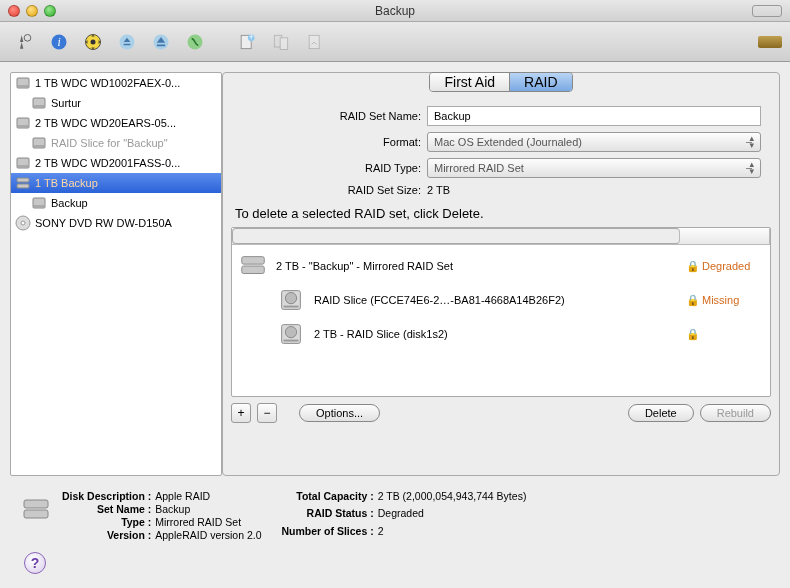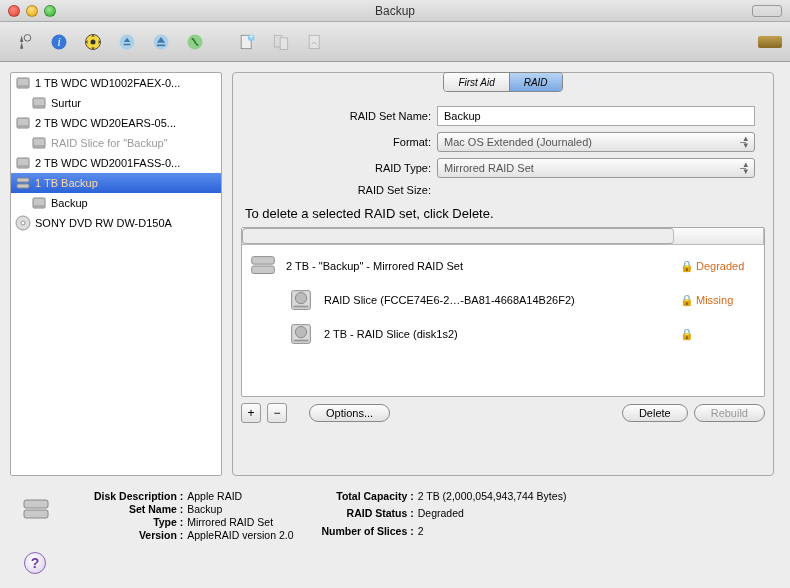--- a/index.html
+++ b/index.html
@@ -35,42 +35,42 @@
   }
   .tool {
     width:30px; height:28px; border-radius:4px;
     display:flex; align-items:center; justify-content:center;
     font-size:16px;
   }
   .tool svg{width:20px;height:20px;}
   .tool.sep{width:14px;}
   .toolbar-spacer{flex:1;}
   .meter{width:24px;height:12px;background:linear-gradient(#c0a050,#8a6a20);border-radius:2px;}
-  .content{display:flex; padding:10px 16px 6px 10px; gap:10px; height:420px;}
+  .content{display:flex; padding:10px 10px 6px 10px; height:420px;}
   .sidebar{
     width:212px; height:100%;
     border:1px solid #aaa; background:#fff; border-radius:2px;
     overflow:hidden; display:flex; flex-direction:column;
   }
   .s-item{
     display:flex; align-items:center; gap:4px;
     padding:2px 4px; height:20px; font-size:11px;
     white-space:nowrap; overflow:hidden; text-overflow:ellipsis;
   }
   .s-item.indent1{padding-left:20px;}
   .s-item.selected{background:linear-gradient(#5b8ded,#2a62d8);color:#fff;}
   .s-item.disabled{color:#999;}
   .s-item .ico{width:16px;height:16px;flex-shrink:0;}
   .main{
     flex:1; height:100%; border:1px solid #aaa; border-radius:4px;
     background:#ededed; display:flex; flex-direction:column; padding:0 8px 6px;
   }
   .tabbar{display:flex;justify-content:center;margin-top:-1px;margin-bottom:8px;}
   .seg{display:flex;border:1px solid #888;border-radius:4px;overflow:hidden;height:20px;}
-  .seg-btn{padding:0 14px;font-size:10px;background:linear-gradient(#fdfdfd,#e4e4e4);display:flex;align-items:center;border-right:1px solid #888;font-style:italic;}
+  .seg-btn{padding:0 14px;font-size:14px;background:linear-gradient(#fdfdfd,#e4e4e4);display:flex;align-items:center;border-right:1px solid #888;}
   .seg-btn:last-child{border-right:none;}
   .seg-btn.active{background:linear-gradient(#b8d4f4,#7aa9e3);}
   .form{display:grid;grid-template-columns:180px 1fr;gap:6px 6px;align-items:center;padding:6px 10px;}
   .form-label{text-align:right;font-size:11px;}
   .txt-input{height:20px;border:1px solid #aaa;background:#fff;padding:2px 6px;font-size:11px;width:100%;}
   .sel{height:20px;border:1px solid #999;border-radius:3px;background:linear-gradient(#fdfdfd,#e2e2e2);padding:2px 6px;font-size:11px;position:relative;color:#555;display:flex;align-items:center;}
   .sel:after{content:"";position:absolute;right:6px;top:3px;width:10px;height:12px;background:
     linear-gradient(#888,#888) center/6px 1px no-repeat;}
   .sel .arrows{position:absolute;right:6px;font-size:9px;color:#666;line-height:7px;top:2px;}
   .hint{font-size:13px;padding:4px 4px 6px;}
@@ -92,21 +92,21 @@
   .action-row{display:flex;align-items:center;gap:6px;margin-top:6px;}
   .sq-btn{width:20px;height:20px;border:1px solid #999;border-radius:3px;background:linear-gradient(#fdfdfd,#e2e2e2);display:flex;align-items:center;justify-content:center;font-size:12px;}
   .pill-btn{height:18px;padding:0 16px;border:1px solid #888;border-radius:10px;background:linear-gradient(#fdfdfd,#e2e2e2);font-size:11px;display:flex;align-items:center;}
   .pill-btn.disabled{color:#999;}
   .action-spacer{flex:1;}
   .footer{display:flex;padding:8px 20px 6px 20px;gap:10px;}
   .footer-ico{width:32px;height:32px;margin-top:4px;}
   .footer-grid{display:grid;grid-template-columns:auto auto;column-gap:4px;row-gap:1px;font-size:10.5px;}
   .fg-label{font-weight:bold;text-align:right;}
   .fg-label:after{content:" :";}
-  .footer-cols{display:flex;gap:28px;flex:1;margin-left:32px;}
+  .footer-cols{display:flex;gap:20px;flex:1;}
   .help-btn{position:absolute;left:24px;bottom:14px;width:22px;height:22px;border-radius:50%;border:1px solid #8a64b8;background:radial-gradient(circle at 40% 35%,#fff,#d9cceb);color:#6a3ea8;font-weight:bold;display:flex;align-items:center;justify-content:center;font-size:14px;}
 </style>
 </head>
 <body>
 
 <div class="titlebar">
   <div class="traffic-lights">
     <div class="tl red"></div>
     <div class="tl yellow"></div>
     <div class="tl green"></div>
@@ -253,20 +253,21 @@
       <div class="sel">
           <span>Mac OS Extended (Journaled)</span>
           <span class="arrows">▴<br>▾</span>
         </div>
       <div class="form-label">RAID Type:</div>
       <div class="sel">
           <span>Mirrored RAID Set</span>
           <span class="arrows">▴<br>▾</span>
         </div>
       <div class="form-label">RAID Set Size:</div>
+      <div style="font-size:11px;">2 TB</div>
     </div>
 
     <div class="hint">To delete a selected RAID set, click Delete.</div>
 
     <div class="listbox">
       <div class="list-header">
         <div class="lh-col main"></div>
           <div class="lh-col stat"></div>
       </div>
       <div class="list-body" id="list-body">

